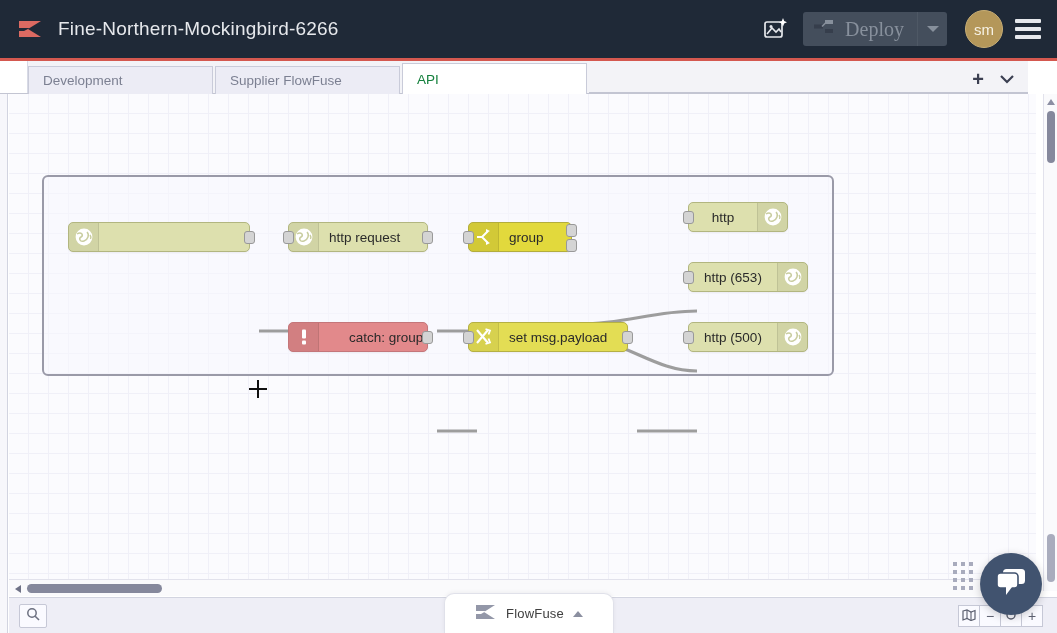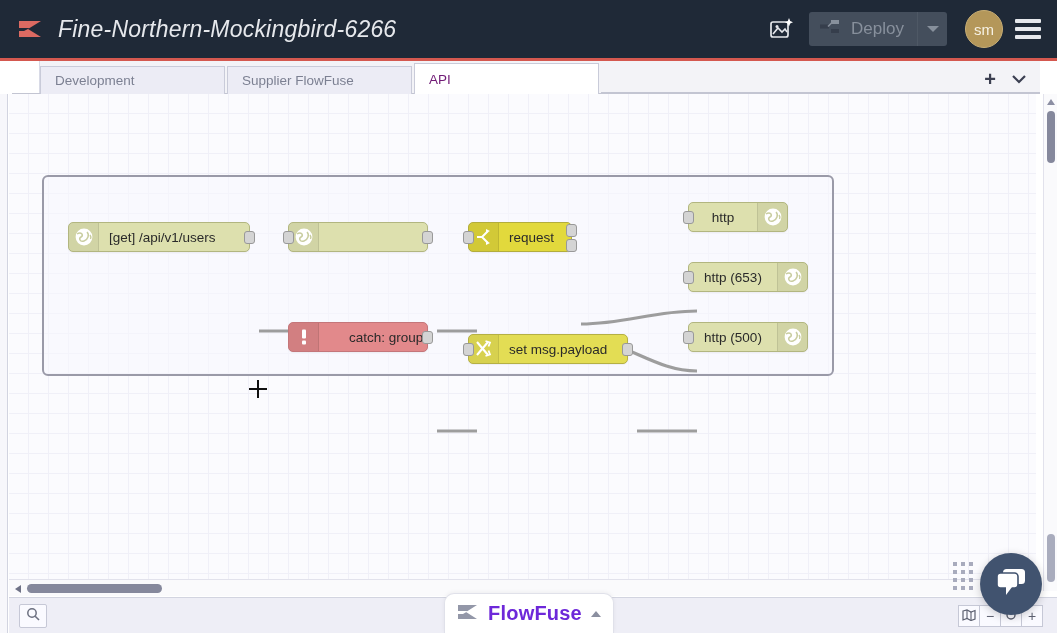--- a/index.html
+++ b/index.html
@@ -16,24 +16,23 @@
     position: absolute; top: 0; left: 0;
     width: 1057px; height: 61px;
     background: #1f2937;
     display: flex; align-items: center;
     border-bottom: 3px solid #d4584f;
   }
   .brand-logo { margin-left: 16px; width: 28px; height: 28px; flex: 0 0 auto; }
   .project-title {
     margin-left: 14px;
     color: #e6e8ec;
-    font-size: 23px;
+    font-size: 19px;
     letter-spacing: .2px;
     white-space: nowrap;
-    font-style: italic;
   }
   .header-spacer { flex: 1 1 auto; }
 
   .hdr-icon-btn {
     width: 40px; height: 40px;
     display: flex; align-items: center; justify-content: center;
     cursor: pointer;
   }
   .deploy-btn {
     height: 34px;
@@ -42,21 +41,21 @@
     display: flex; align-items: center;
     margin-left: 8px;
     opacity: .85;
     cursor: default;
   }
   .deploy-main {
     display: flex; align-items: center; gap: 9px;
     padding: 0 13px 0 11px;
     height: 100%;
   }
-  .deploy-label { color: #9aa2ae; font-size: 17px; }
+  .deploy-label { color: #9aa2ae; font-size: 20px; font-family: Liberation Serif, serif; }
   .deploy-split {
     width: 30px; height: 100%;
     display: flex; align-items: center; justify-content: center;
     border-left: 1px solid rgba(255,255,255,.07);
   }
   .caret-down {
     width: 0; height: 0;
     border-left: 6px solid transparent;
     border-right: 6px solid transparent;
     border-top: 6px solid #9aa2ae;
@@ -73,21 +72,21 @@
   }
   .hamburger { margin-right: 16px; cursor: pointer; width: 26px; }
   .hamburger span {
     display: block; height: 4px; background: #e6e8ec;
     border-radius: 1px; margin-bottom: 4px;
   }
   .hamburger span:last-child { margin-bottom: 0; }
 
   
   .tabbar {
-    position: absolute; top: 61px; left: 12px;
+    position: absolute; top: 61px; left: 0;
     width: 1028px; height: 33px;
     background: #f3f3f7;
     border-bottom: 1px solid #c3c5d2;
     display: flex; align-items: flex-end;
   }
   .tab-lead { width: 28px; height: 100%; border-right: 1px solid #d8dae6;
               background:#fff; }
   .tab {
     height: 28px;
     min-width: 185px;
@@ -97,21 +96,21 @@
     margin-right: 2px;
     display: flex; align-items: center;
     padding: 0 14px;
     font-size: 13.5px;
     color: #7c8092;
     cursor: pointer;
     position: relative; top: 1px;
   }
   .tab.active {
     background: #fff;
-    color: #701a75;
+    color: #15803d;
     border-color: #c9cbd9;
     height: 31px;
     z-index: 2;
   }
   .tab-actions {
     flex: 1 1 auto;
     height: 28px;
     display: flex; align-items: center; justify-content: flex-end;
     gap: 16px;
     padding-right: 14px;
@@ -297,21 +296,21 @@
     width: 170px; height: 40px;
     background: #fff;
     border: 1px solid #e0e1ea;
     border-bottom: none;
     border-radius: 10px 10px 0 0;
     display: flex; align-items: center; justify-content: center;
     gap: 9px;
     cursor: pointer;
     box-shadow: 0 -1px 4px rgba(0,0,0,.05);
   }
-  .ff-text { color: #6d28d9; font-size: 20px; font-weight: bold; letter-spacing: .2px; }
+  .ff-text { color: #404040; font-size: 13px; font-weight: normal; letter-spacing: .2px; }
   .ff-caret {
     width: 0; height: 0;
     border-left: 5px solid transparent;
     border-right: 5px solid transparent;
     border-bottom: 6px solid #8b8fa0;
   }
 
   
   .drag-dots {
     position: absolute; right: 84px; bottom: 43px;
@@ -431,43 +430,43 @@
 
       <div id="node-host">
           <div class="node fill-olive" style="left: 59px; top: 128px; width: 182px;">
             <span class="iconbox left">
               <svg width="20" height="20" viewBox="0 0 20 20">
                 <circle cx="10" cy="10" r="8.4" fill="#fff"></circle>
                 <path d="M3 7 Q6 5 8 7 Q9 9 7 10 Q5 11 6 13 Q7 15 10 14 Q13 13 14 10 Q15 7 13 5" fill="none" stroke="#c9cda0" stroke-width="1.5"></path>
                 <path d="M16 8 Q17.5 10 16.5 12" fill="none" stroke="#c9cda0" stroke-width="1.4"></path>
               </svg>
             </span>
-            <span class="body">[get] /api/v1/users</span>
             <span class="port out" style="top: 8px;"></span>
           </div>
           <div class="node fill-olive" style="left: 279px; top: 128px; width: 140px;">
             <span class="iconbox left">
               <svg width="20" height="20" viewBox="0 0 20 20">
                 <circle cx="10" cy="10" r="8.4" fill="#fff"></circle>
                 <path d="M3 7 Q6 5 8 7 Q9 9 7 10 Q5 11 6 13 Q7 15 10 14 Q13 13 14 10 Q15 7 13 5" fill="none" stroke="#c9cda0" stroke-width="1.5"></path>
                 <path d="M16 8 Q17.5 10 16.5 12" fill="none" stroke="#c9cda0" stroke-width="1.4"></path>
               </svg>
             </span>
+            <span class="body">http request</span>
             <span class="port in" style="top: 8px;"></span>
             <span class="port out" style="top: 8px;"></span>
           </div>
           <div class="node fill-switch" style="left: 459px; top: 128px; width: 104px;">
             <span class="iconbox left">
               <svg width="20" height="20" viewBox="0 0 20 20">
                 <path d="M3 10 H8 M8 10 L14 4 M8 10 L14 16" fill="none" stroke="#fff" stroke-width="2"></path>
                 <path d="M12 2 L16 4 L12 6" fill="#fff"></path>
                 <path d="M12 14 L16 16 L12 18" fill="#fff"></path>
               </svg>
             </span>
-            <span class="body">request</span>
+            <span class="body">group</span>
             <span class="port in" style="top: 8px;"></span>
             <span class="port out" style="top: 1px;"></span>
             <span class="port out" style="top: 16px;"></span>
           </div>
           <div class="node fill-olive" style="left: 679px; top: 108px; width: 100px;">
             <span class="body center">http</span>
             <span class="iconbox right">
               <svg width="20" height="20" viewBox="0 0 20 20">
                 <circle cx="10" cy="10" r="8.4" fill="#fff"></circle>
                 <path d="M3 7 Q6 5 8 7 Q9 9 7 10 Q5 11 6 13 Q7 15 10 14 Q13 13 14 10 Q15 7 13 5" fill="none" stroke="#c9cda0" stroke-width="1.5"></path>
@@ -490,21 +489,21 @@
           <div class="node fill-catch" style="left: 279px; top: 228px; width: 140px;">
             <span class="iconbox left">
               <svg width="20" height="20" viewBox="0 0 20 20">
                 <rect x="8" y="2.5" width="4" height="9" rx="1" fill="#fff"></rect>
                 <rect x="8" y="13.5" width="4" height="4" rx="1" fill="#fff"></rect>
               </svg>
             </span>
             <span class="body">catch: group</span>
             <span class="port out" style="top: 8px;"></span>
           </div>
-          <div class="node fill-change" style="left: 459px; top: 240px; width: 160px;">
+          <div class="node fill-change" style="left: 459px; top: 228px; width: 160px;">
             <span class="iconbox left">
               <svg width="20" height="20" viewBox="0 0 20 20">
                 <path d="M3 3 L14 16 M3 16 L14 3" fill="none" stroke="#fff" stroke-width="2.1"></path>
                 <path d="M11.5 2 L16 3.5 L14.5 7.5" fill="none" stroke="#fff" stroke-width="1.8"></path>
                 <path d="M11.5 17 L16 15.5 L14.5 11.5" fill="none" stroke="#fff" stroke-width="1.8"></path>
               </svg>
             </span>
             <span class="body">set msg.payload</span>
             <span class="port in" style="top: 8px;"></span>
             <span class="port out" style="top: 8px;"></span>

